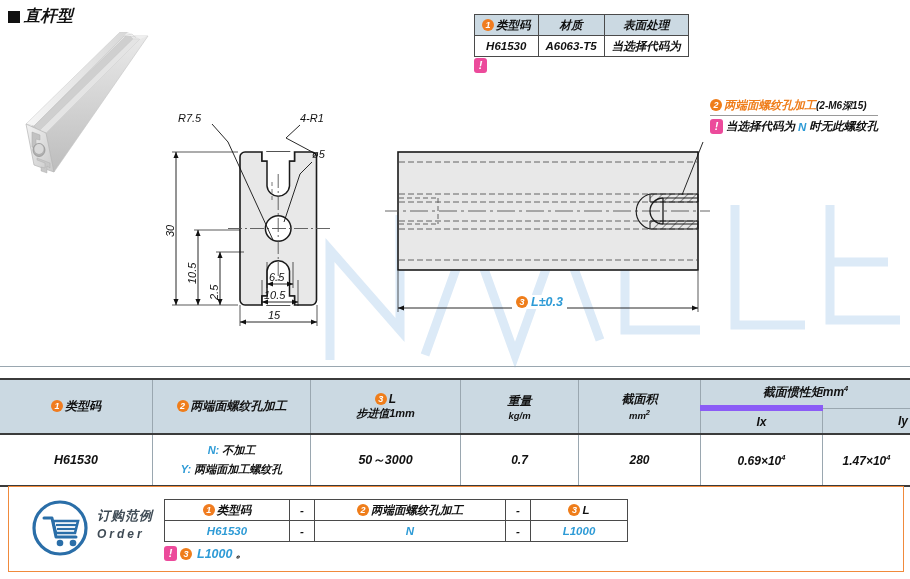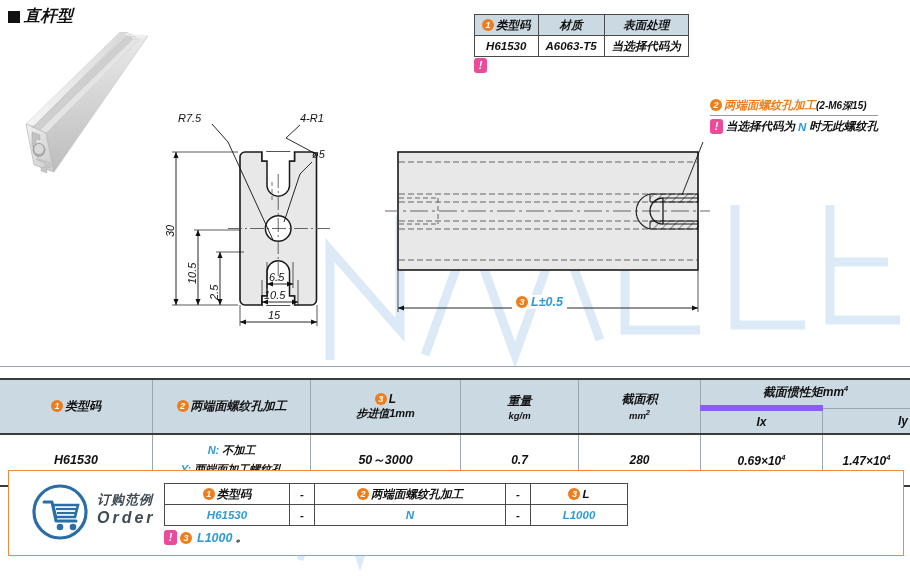--- a/index.html
+++ b/index.html
@@ -60,26 +60,26 @@
   table.spec td{background:#fff;padding:6px 4px;font-weight:bold;}
   .spec-top-rule{border-top:2px solid #3b3b3b;}
   .spec-mid-rule{border-top:2px solid #3b3b3b;}
   .spec-bot-rule{border-bottom:2px solid #3b3b3b;}
   .sub{font-size:9.5px;font-weight:bold;}
   .opt-cell{text-align:left;padding-left:10px;line-height:19px;font-size:11px;}
   .opt-key{color:#2e9bd6;font-weight:bold;}
   .sup{font-size:7.5px;vertical-align:super;}
 
   
-  .order-box{position:absolute;left:8px;top:470px;width:894px;height:84px;
+  .order-box{position:absolute;left:8px;top:486px;width:894px;height:84px;
     border:1.5px solid #f08a3c;background:#fff;z-index:2;}
   .cart{position:absolute;left:22px;top:12px;width:58px;height:58px;}
   .order-label{position:absolute;left:88px;top:20px;font-size:13px;font-weight:bold;
     color:#3f4b55;line-height:18px;letter-spacing:1px;}
-  .order-label .en{font-size:16px;letter-spacing:3px;}
+  .order-label .en{font-size:12px;letter-spacing:3px;}
   .ord-table{position:absolute;left:155px;top:12px;border-collapse:collapse;font-size:11.5px;}
   .ord-table td{border:1px solid #4a4a4a;padding:2px 6px;text-align:center;
     font-weight:bold;white-space:nowrap;line-height:16px;}
   .ord-table thead td{background:#fff;color:#111;}
   .ord-table .dash{width:12px;color:#111;}
   .ord-note{position:absolute;left:155px;top:58px;display:flex;align-items:center;
     gap:3px;font-size:12.5px;font-weight:bold;color:#111;white-space:nowrap;}
 
   
   .hr-thin{position:absolute;left:0;width:910px;height:1px;background:#9aa7b0;z-index:1;}
@@ -268,21 +268,21 @@
       <path d="M297,55 L318,2" fill="none" stroke="#111" stroke-width="0.9"></path>
 
       <line x1="13" y1="131" x2="13" y2="172" stroke="#111" stroke-width="0.7"></line>
       <line x1="313" y1="131" x2="313" y2="172" stroke="#111" stroke-width="0.7"></line>
       <line x1="13" y1="168" x2="313" y2="168" stroke="#111" stroke-width="0.9" marker-start="url(#ar2L)" marker-end="url(#ar2)"></line>
     </svg>
 
     <div style="position:absolute;left:512px;top:295px;font-size:12.5px;font-weight:bold;
                 background:#fff;padding:0 4px;display:flex;align-items:center;gap:1px;">
       <span class="num-badge o">3</span>
-      <span style="color:#2e9bd6;">L±0.5</span>
+      <span style="color:#2e9bd6;">L±0.3</span>
     </div>
 
     <table class="mat-table">
       <thead>
         <tr>
           <td>
             <span class="num-badge">1</span><span>类型码</span>
           </td>
           <td>材质</td>
           <td>表面处理</td>

